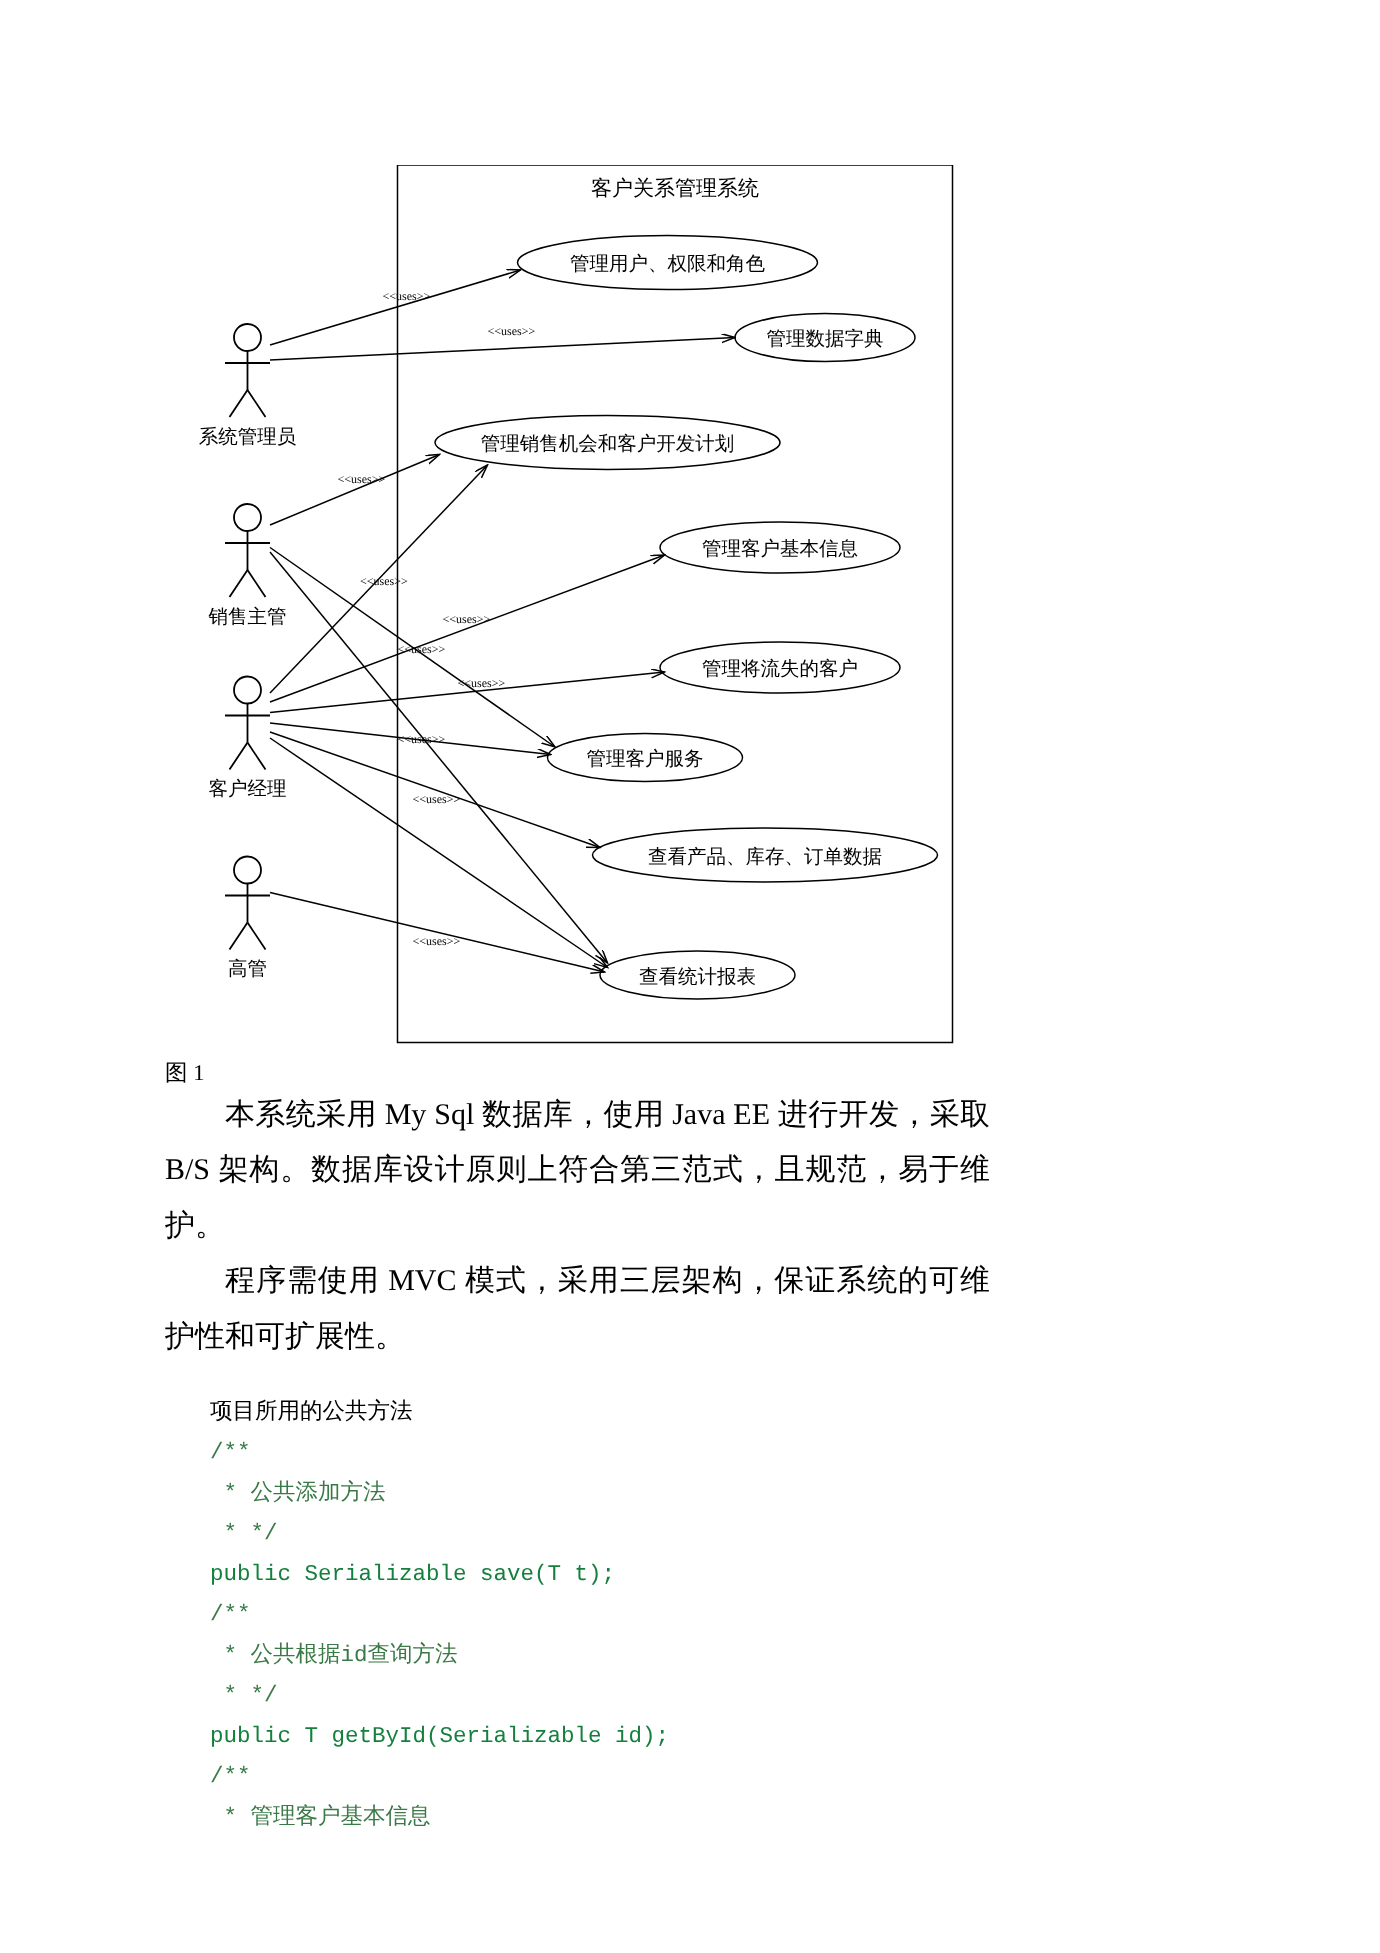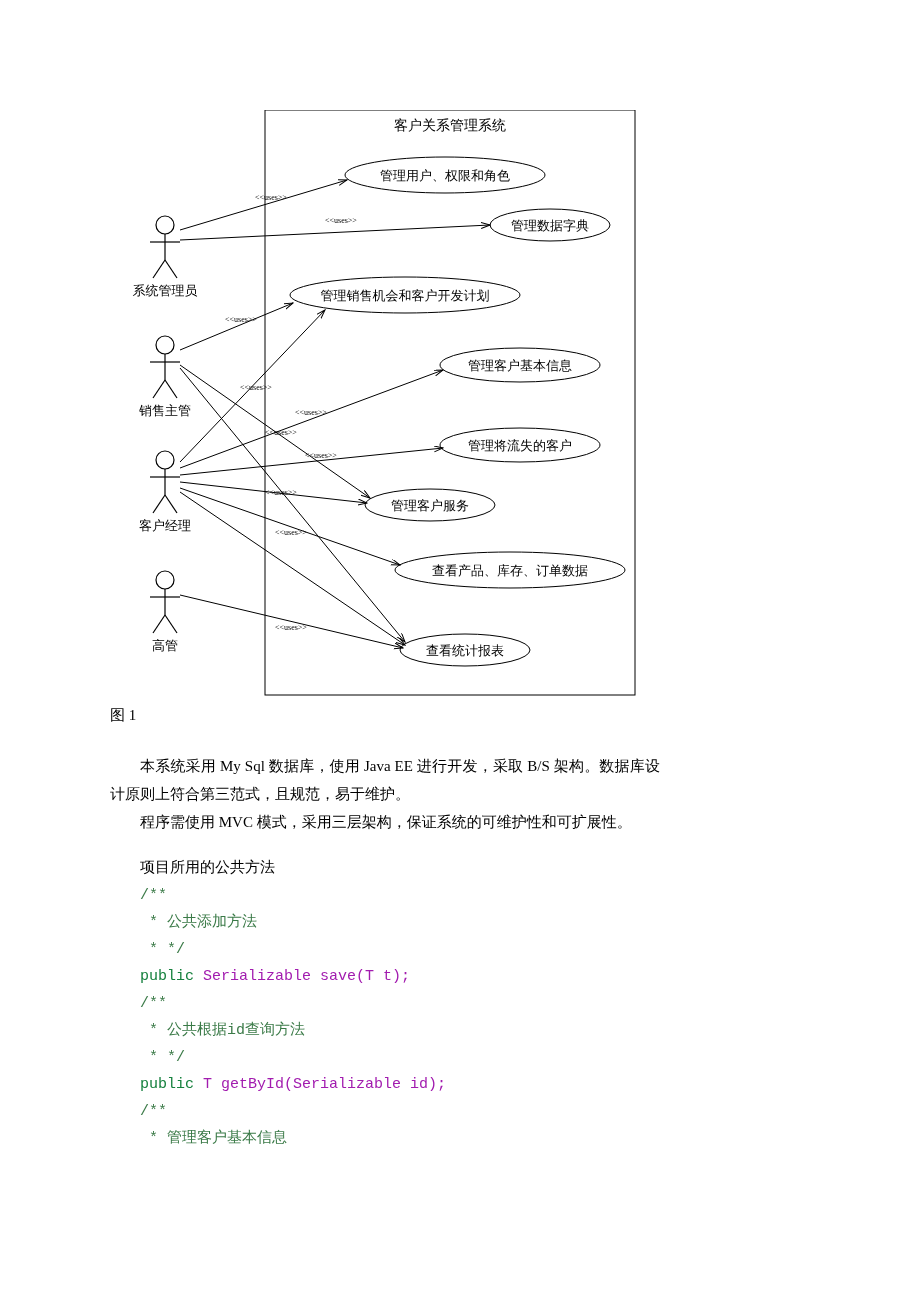--- a/index.html
+++ b/index.html
@@ -26,43 +26,42 @@
     margin-top: 6px;
   }
   .heading {
     text-align: center;
     font-weight: bold;
     font-size: 22px;
     margin-top: 36px;
     font-family: "SimHei", "Heiti SC", sans-serif;
   }
   .body-text {
-    font-size: 15px;
+    font-size: 20px;
     line-height: 1.85;
-    margin-top: 28px;
     text-align: justify;
   }
   .body-text p {
     margin: 0;
     text-indent: 2em;
   }
   .code-block {
     font-size: 15px;
     line-height: 1.8;
     margin-top: 18px;
     margin-left: 2em;
     font-family: "Courier New", monospace;
     white-space: pre;
   }
   .code-block .label {
     font-family: "SimSun", serif;
   }
   .c-comment { color: #3a7a47; }
   .c-keyword { color: #15803d; font-weight: normal; }
-  .c-plain { color: #a21caf; }
+  .c-plain { color: #15803d; }
   svg text { font-family: "SimSun", serif; }
   .uml-frame { fill: none; stroke: #000; stroke-width: 1; }
   .uml-ellipse { fill: #fff; stroke: #000; stroke-width: 1; }
   .uml-actor { stroke: #000; stroke-width: 1.2; fill: none; }
   .uml-line { stroke: #000; stroke-width: 1; fill: none; }
   .uml-small { font-size: 8px; }
 </style>
 </head>
 <body>
 

